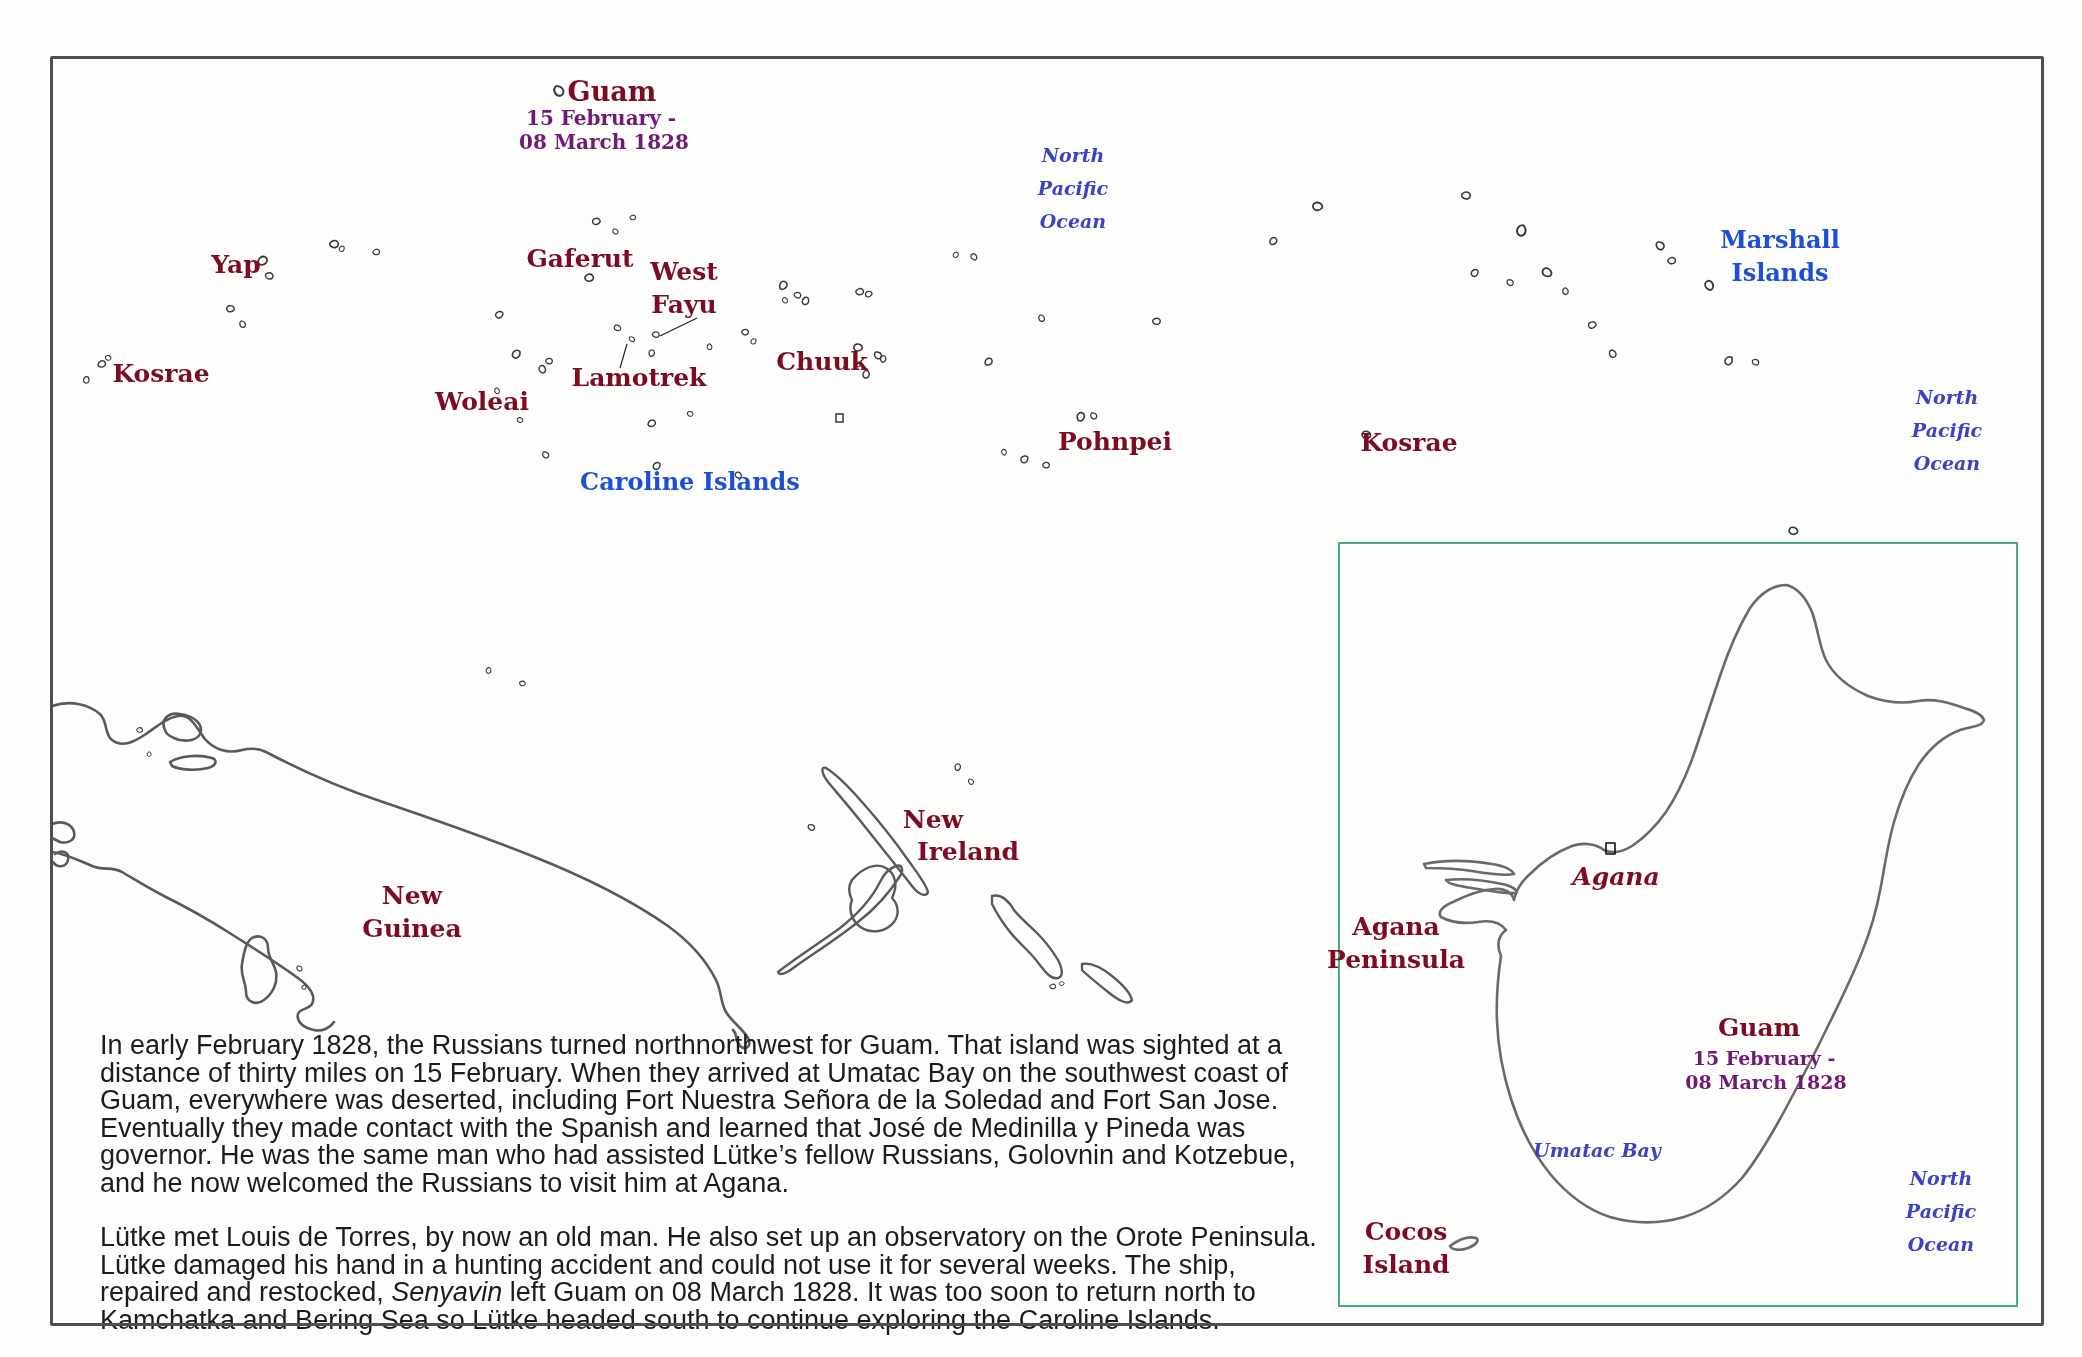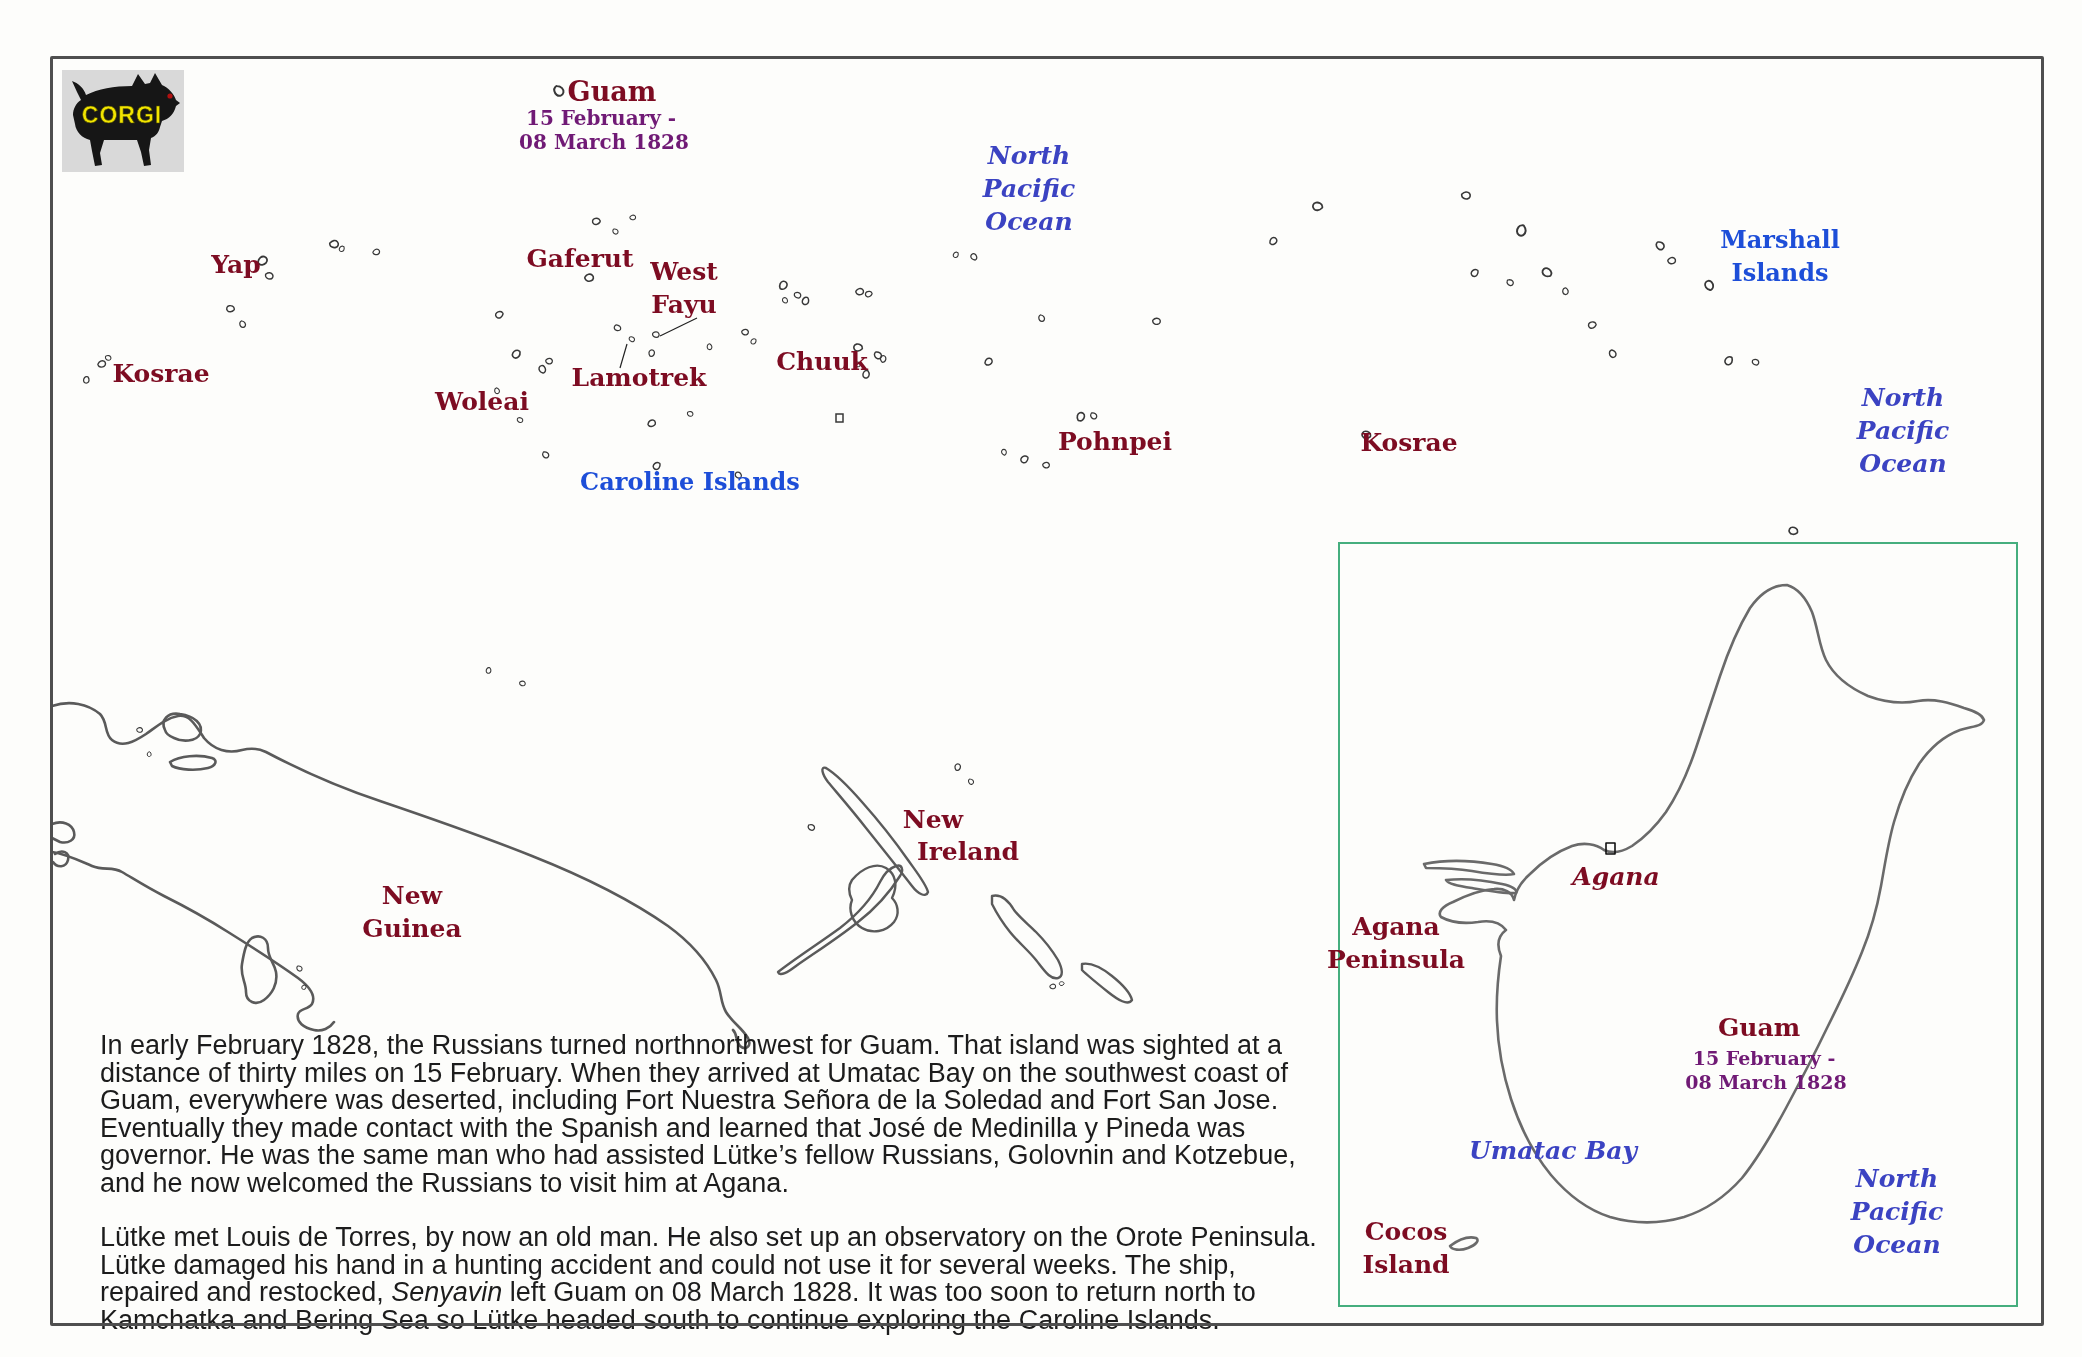--- a/index.html
+++ b/index.html
@@ -6,21 +6,21 @@
   #stage{position:relative;width:2082px;height:1357px;background:#fdfdfb;overflow:hidden;
          font-family:"DejaVu Serif",serif;}
   .frame{position:absolute;left:50px;top:56px;width:1988px;height:1264px;
          border:3px solid #4f4f4f;border-radius:2px;pointer-events:none;z-index:6;}
   svg.mapart{position:absolute;left:0;top:0;z-index:1;}
   .logo{position:absolute;left:62px;top:70px;width:122px;height:102px;background:#d9d9d9;z-index:5;}
   .lbl{position:absolute;transform:translate(-50%,-50%);font-weight:bold;color:#7d0c22;
        font-size:25px;white-space:nowrap;z-index:4;}
   .big{font-size:27px;}
   .purple{color:#1d4ed8;font-size:24px;}
-  .ocean{color:#3b43c2;font-style:italic;text-align:center;line-height:33px;font-size:25px;}
+  .ocean{color:#3b43c2;font-style:italic;text-align:center;line-height:33px;font-size:19px;margin-left:44px;}
   .green{color:#701a75;font-size:20px;}
   .green.small{font-size:19px;}
   .two{text-align:center;line-height:33px;}
   .inset-border{position:absolute;left:1338px;top:542px;width:676px;height:761px;
                 border:2px solid #45ae7e;z-index:3;}
   .narrative{position:absolute;left:100px;top:1032px;width:1218px;z-index:5;
              font-family:"Liberation Sans",sans-serif;font-size:27px;line-height:27.5px;color:#1c1c1c;}
   .narrative p{margin:0 0 27px 0;}
   .ital{font-style:italic;}
 </style>
@@ -177,30 +177,20 @@
                C1454 868 1436 868 1426 868 Z"></path>
       <path d="M1446 880 C1464 878 1484 880 1502 884 C1512 886 1518 890 1516 893 C1506 894 1490 891 1472 888
                C1458 886 1448 884 1446 880 Z"></path>
       <path d="M1450 1246 C1458 1240 1468 1236 1476 1238 C1480 1240 1476 1245 1468 1248 C1460 1251 1452 1250 1450 1246 Z"></path>
       <rect x="1606" y="843" width="9" height="11" stroke="#111" stroke-width="1.6"></rect>
     </g>
   </svg>
 
   <div class="inset-border"></div>
 
-  <div class="logo">
-    <svg width="122" height="102" viewBox="0 0 122 102">
-      <path fill="#161616" d="M70 16 L76 4 L83 14 L88 13 L93 3 L100 15 C107 18 112 24 114 30 L118 33 L114 36
-            C112 44 107 49 100 51 L98 57 C97 62 94 66 89 68 L87 80 L89 95 L82 96 L79 82 L75 70 L42 70 L38 83
-            L40 95 L33 96 L30 81 L28 70 C20 68 14 62 13 54 L11 45 C11 39 14 33 19 30 L15 22 L10 11 C16 13 22 18 24 25
-            C36 19 52 16 70 16 Z"></path>
-      <circle cx="108" cy="26" r="2.6" fill="#b01010"></circle>
-      <text x="60" y="53" text-anchor="middle" font-family="Liberation Sans, sans-serif" font-size="23" font-weight="bold" fill="#f2e400" stroke="#4a4a00" stroke-width="0.6" letter-spacing="1">CORGI</text>
-    </svg>
-  </div>
 
   <div class="lbl big" style="left:612px;top:91px;">Guam</div>
   <div class="lbl green" style="left:601px;top:118px;">15 February -</div>
   <div class="lbl green" style="left:604px;top:142px;">08 March 1828</div>
 
   <div class="lbl ocean two" style="left:1029px;top:188px;">
     <div>North</div>
     <div>Pacific</div>
     <div>Ocean</div>
   </div>

